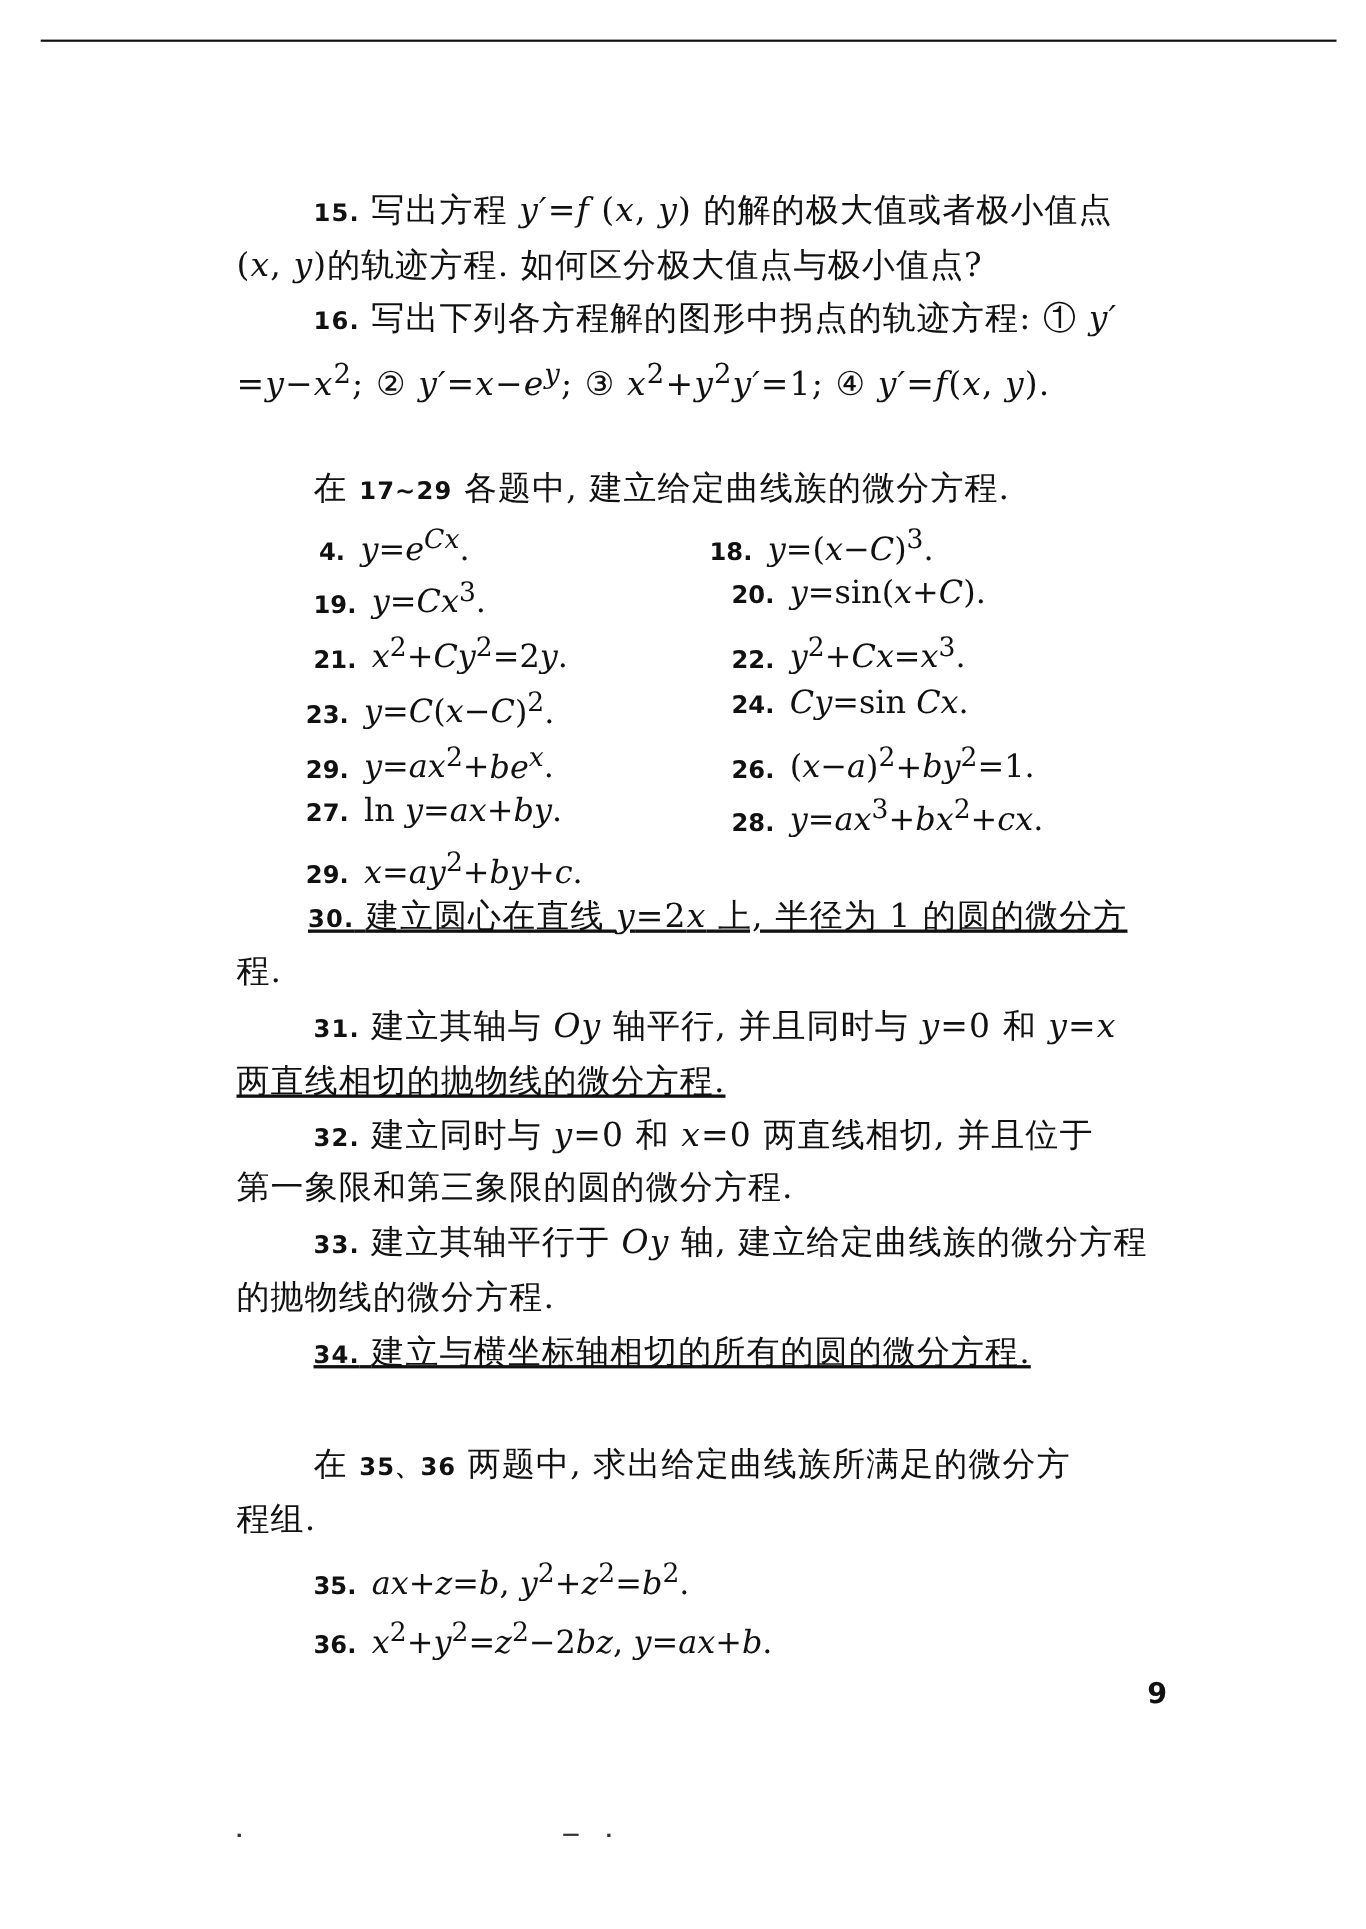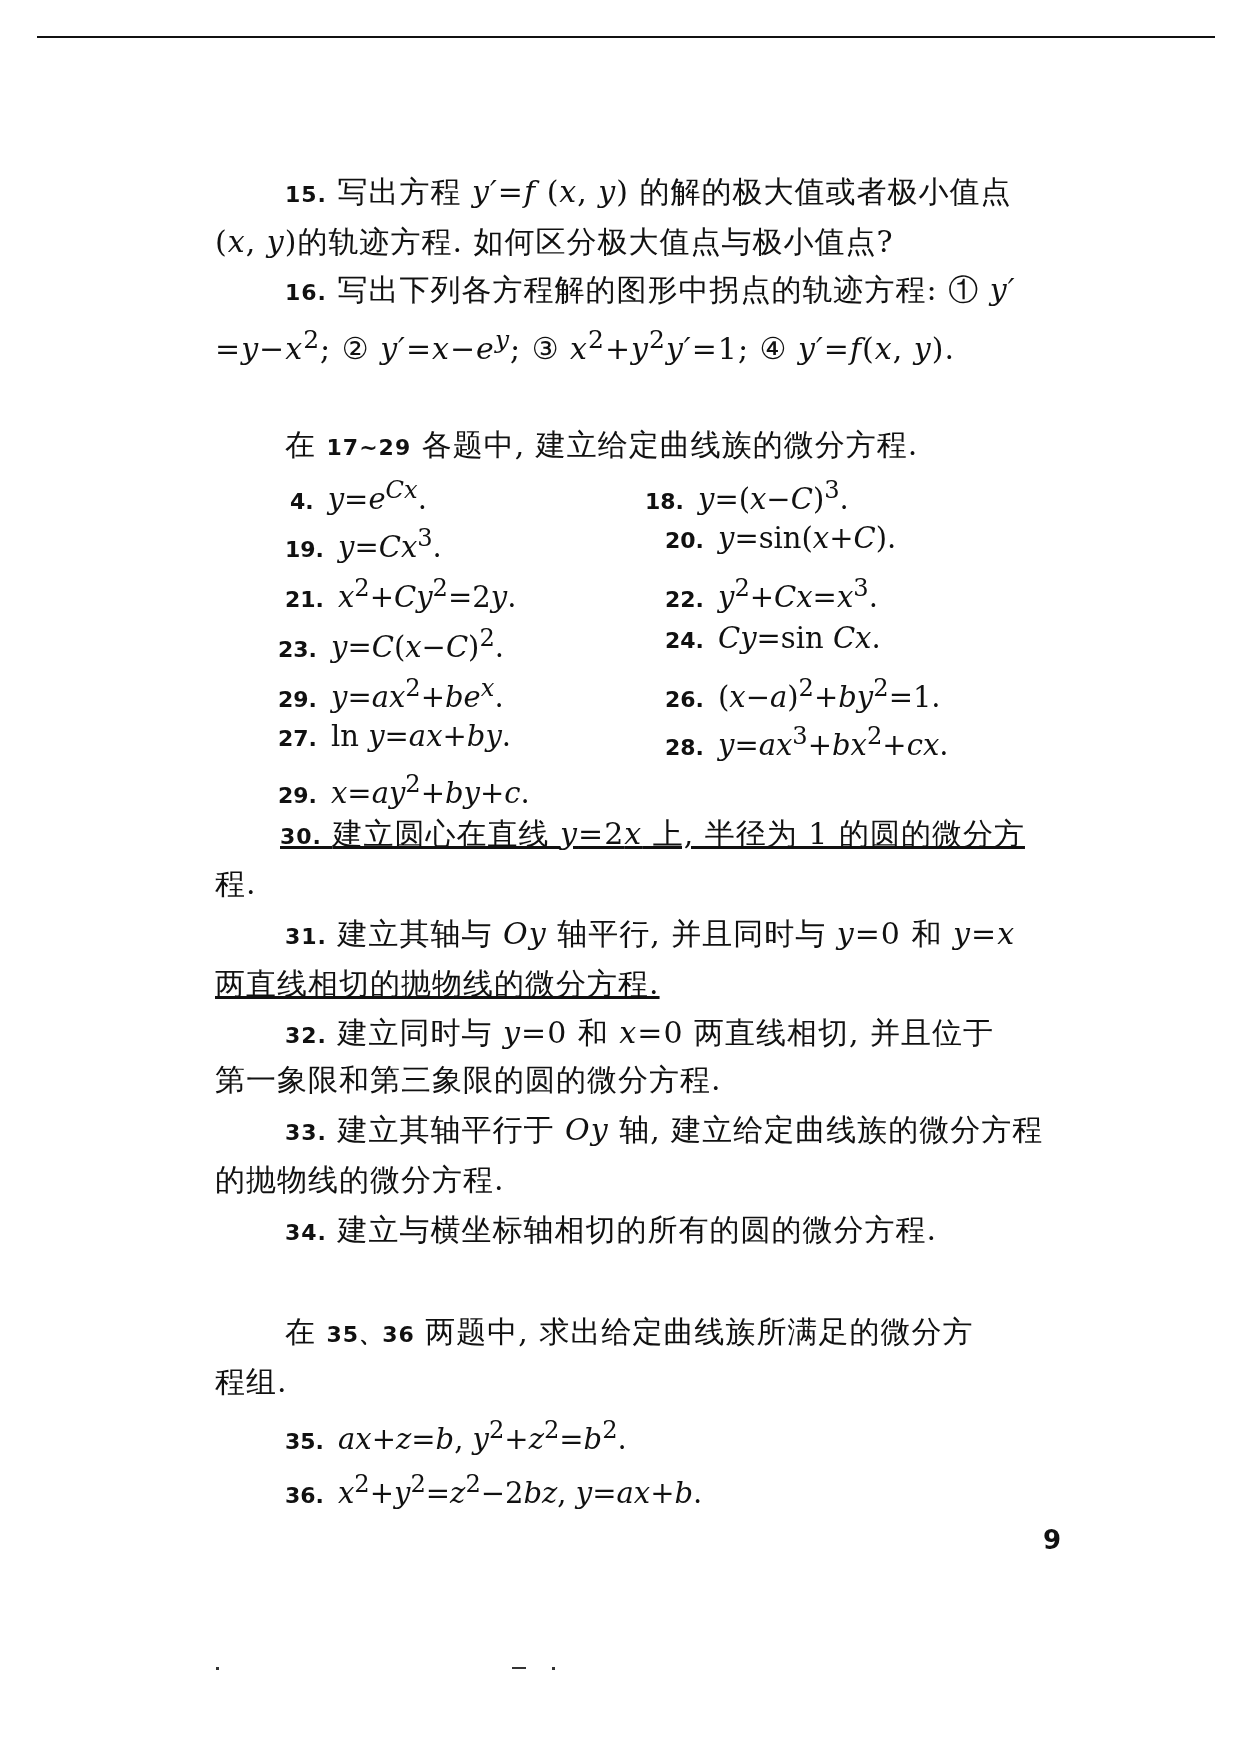--- a/index.html
+++ b/index.html
@@ -76,21 +76,21 @@
   <span>建立同时与 </span><span class="m">y</span><span class="rm">=0</span><span> 和 </span><span class="m">x</span><span class="rm">=0</span><span> 两直线相切, 并且位于</span>
 </div>
 <div class="line" style="top:1060px; left:215px;">第一象限和第三象限的圆的微分方程.</div>
 
 <div class="line" style="top:1110px; left:285px;">
   <span class="num">33.</span>
   <span>建立其轴平行于 </span><span class="m">Oy</span><span> 轴, 建立给定曲线族的微分方程</span>
 </div>
 <div class="line" style="top:1160px; left:215px;">的抛物线的微分方程.</div>
 
-<div class="line" style="top:1210px; left:285px;">
+<div class="line" style="top:1210px; left:285px;text-decoration:underline;">
   <span class="num">34.</span>
   <span>建立与横坐标轴相切的所有的圆的微分方程.</span>
 </div>
 
 <div class="line" style="top:1312px; left:285px;">
   <span>在 </span><span class="num">35、36</span><span> 两题中, 求出给定曲线族所满足的微分方</span>
 </div>
 <div class="line" style="top:1362px; left:215px;">程组.</div>
 
 <div class="cell" style="left:285px; top:1410px;">

